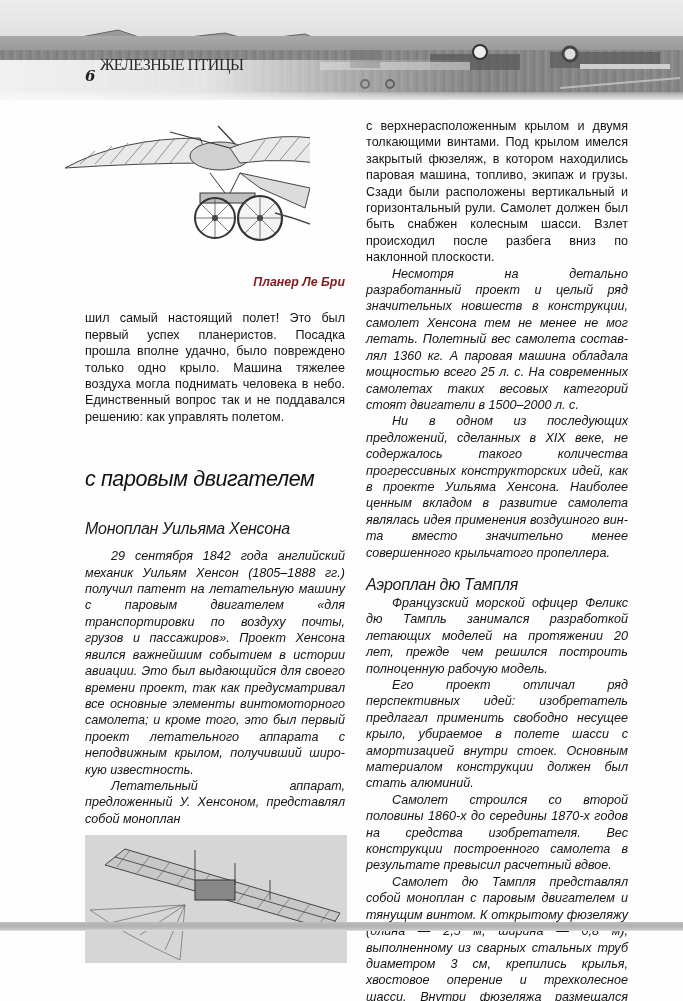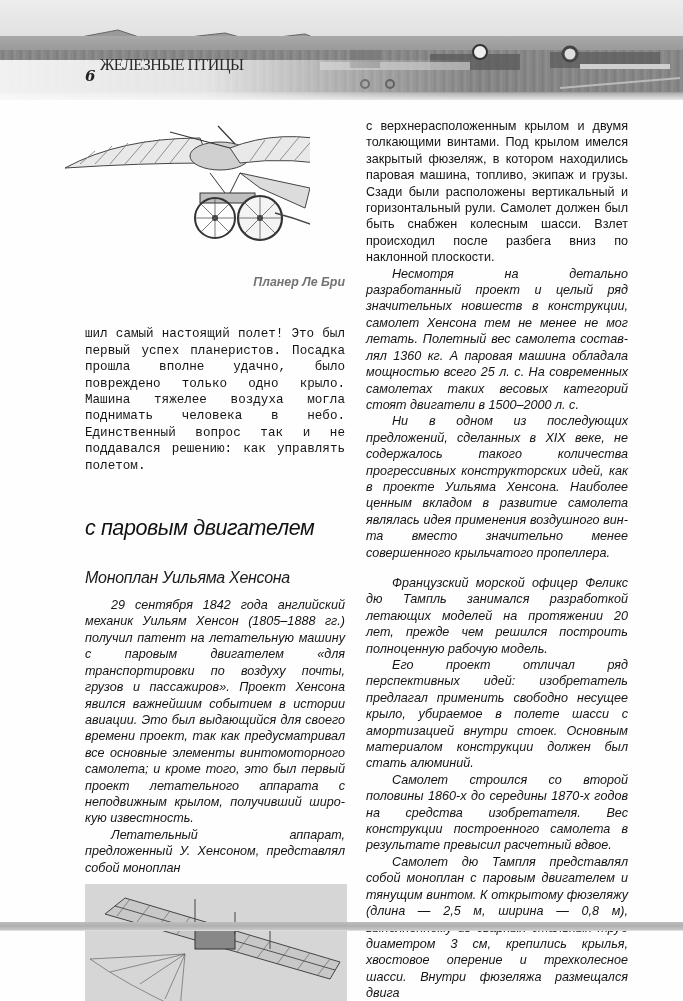--- a/index.html
+++ b/index.html
@@ -31,21 +31,21 @@
     
     .col { position: absolute; font-family: "Liberation Sans", sans-serif; font-size: 12.6px; line-height: 16.4px; color: #141414; }
     .col-left { left: 85px; top: 118px; width: 260px; }
     .col-right { left: 366px; top: 118px; width: 262px; }
     .para { text-align: justify; hyphens: manual; }
     .para.indent { text-indent: 26px; font-style: italic; }
     .para + .para { margin-top: 0; }
 
     .figure { position: relative; }
     .fig-glider { width: 260px; height: 148px; margin-left: -35px; }
-    .caption { font-family: "Liberation Sans", sans-serif; font-style: italic; font-weight: bold; font-size: 12.4px; line-height: 16px; color: #737373; }
+    .caption { font-family: "Liberation Sans", sans-serif; font-style: italic; font-weight: bold; font-size: 12.4px; line-height: 16px; color: #7f1d1d; }
     .caption.right { text-align: right; }
 
     .section-title { font-family: "Liberation Sans", sans-serif; font-style: italic; font-size: 21.5px; line-height: 23px; color: #111; letter-spacing: -0.4px; }
     .sub-title { font-family: "Liberation Sans", sans-serif; font-style: italic; font-size: 16px; line-height: 20px; color: #1a1a1a; letter-spacing: -0.3px; }
 
     .fig-henson { width: 262px; height: 128px; background: #d6d6d6; position: relative; overflow: hidden; }
 
     
     .footer-bar { position: absolute; left: 0; top: 922px; width: 683px; height: 8px;
       background: linear-gradient(180deg, #bdbdbd, #b0b0b0 50%, #c8c8c8); }
@@ -132,21 +132,21 @@
         <line x1="194" y1="84" x2="226" y2="116"></line>
           <line x1="226" y1="84" x2="194" y2="116"></line>
       </g>
       <path d="M225,95 Q245,100 265,108" fill="none" stroke="#444" stroke-width="1.5"></path>
     </svg>
     <div style="margin-top:4px;">
       <div class="caption right">Планер Ле Бри</div>
     </div>
   </div>
 
-  <p class="para" style="margin-top:36px;font-family:Liberation Mono, monospace;">шил самый настоящий полет! Это был первый успех планеристов. Посадка прошла вполне удачно, было повреждено только одно крыло. Машина тяжелее воздуха могла поднимать че­ловека в небо. Единственный вопрос так и не поддавался решению: как управлять полетом.</p>
+  <p class="para" style="margin-top:20px;">шил самый настоящий полет! Это был первый успех планеристов. Посадка прошла вполне удачно, было повреждено только одно крыло. Машина тяжелее воздуха могла поднимать че­ловека в небо. Единственный вопрос так и не поддавался решению: как управлять полетом.</p>
 
   <div style="margin-top:43px;">
     <div class="section-title">с паровым двигателем</div>
   </div>
 
   <div class="sub-title" style="margin-top:28px;">Моноплан Уильяма Хенсона</div>
 
   <p class="para indent" style="margin-top:9px;">29 сентября 1842 года английский механик Уильям Хенсон (1805–1888 гг.) получил патент на летательную машину с паровым двигате­лем «для транспортировки по воздуху почты, грузов и пассажиров». Проект Хенсона явился важнейшим событием в истории авиации. Это был выдающийся для своего времени проект, так как предусматривал все основные элемен­ты винтомоторного самолета; и кроме того, это был первый проект летательного аппарата с неподвижным крылом, получивший широ­кую известность.</p>
   <p class="para indent">Летательный аппарат, предложенный У. Хенсоном, представлял собой моноплан</p>
 
@@ -189,21 +189,22 @@
       </svg>
     </div>
   </div>
 </div>
 
 <div class="col col-right">
   <p class="para">с верхнерасположенным крылом и двумя тол­кающими винтами. Под крылом имелся закры­тый фюзеляж, в котором находились паровая машина, топливо, экипаж и грузы. Сзади были расположены вертикальный и горизонталь­ный рули. Самолет должен был быть снабжен колесным шасси. Взлет происходил после раз­бега вниз по наклонной плоскости.</p>
   <p class="para indent">Несмотря на детально разработанный проект и целый ряд значительных новшеств в конструкции, самолет Хенсона тем не менее не мог летать. Полетный вес самолета состав­лял 1360 кг. А паровая машина обладала мощ­ностью всего 25 л. с. На современных самоле­тах таких весовых категорий стоят двигатели в 1500–2000 л. с.</p>
   <p class="para indent">Ни в одном из последующих предложений, сделанных в XIX веке, не содержалось такого количества прогрессивных конструкторских идей, как в проекте Уильяма Хенсона. Наи­более ценным вкладом в развитие самолета являлась идея применения воздушного вин­та вместо значительно менее совершенного крыльчатого пропеллера.</p>
 
-
-  <p class="para indent" style="margin-top:14px;">Французский морской офицер Феликс дю Тампль занимался разработкой летающих моделей на протяжении 20 лет, прежде чем решился построить полноценную рабочую модель.</p>
+  <div class="sub-title" style="margin-top:14px;">Аэроплан дю Тампля</div>
+
+  <p class="para indent" style="">Французский морской офицер Феликс дю Тампль занимался разработкой летающих моделей на протяжении 20 лет, прежде чем решился построить полноценную рабочую модель.</p>
   <p class="para indent">Его проект отличал ряд перспективных идей: изобретатель предлагал применить сво­бодно несущее крыло, убираемое в полете шасси с амортизацией внутри стоек. Основ­ным материалом конструкции должен был стать алюминий.</p>
   <p class="para indent">Самолет строился со второй половины 1860-х до середины 1870-х годов на средства изобретателя. Вес конструкции построенного самолета в результате превысил расчетный вдвое.</p>
   <p class="para indent">Самолет дю Тампля представлял собой моноплан с паровым двигателем и тянущим винтом. К открытому фюзеляжу (длина — 2,5 м, ширина — 0,8 м), выполненному из сварных стальных труб диаметром 3 см, крепились крылья, хвостовое оперение и трехколесное шасси. Внутри фюзеляжа размещался двига­</p>
 </div>
 
 <div class="footer-bar"></div>
 <div class="footer-line"></div>
 
 </body></html>

